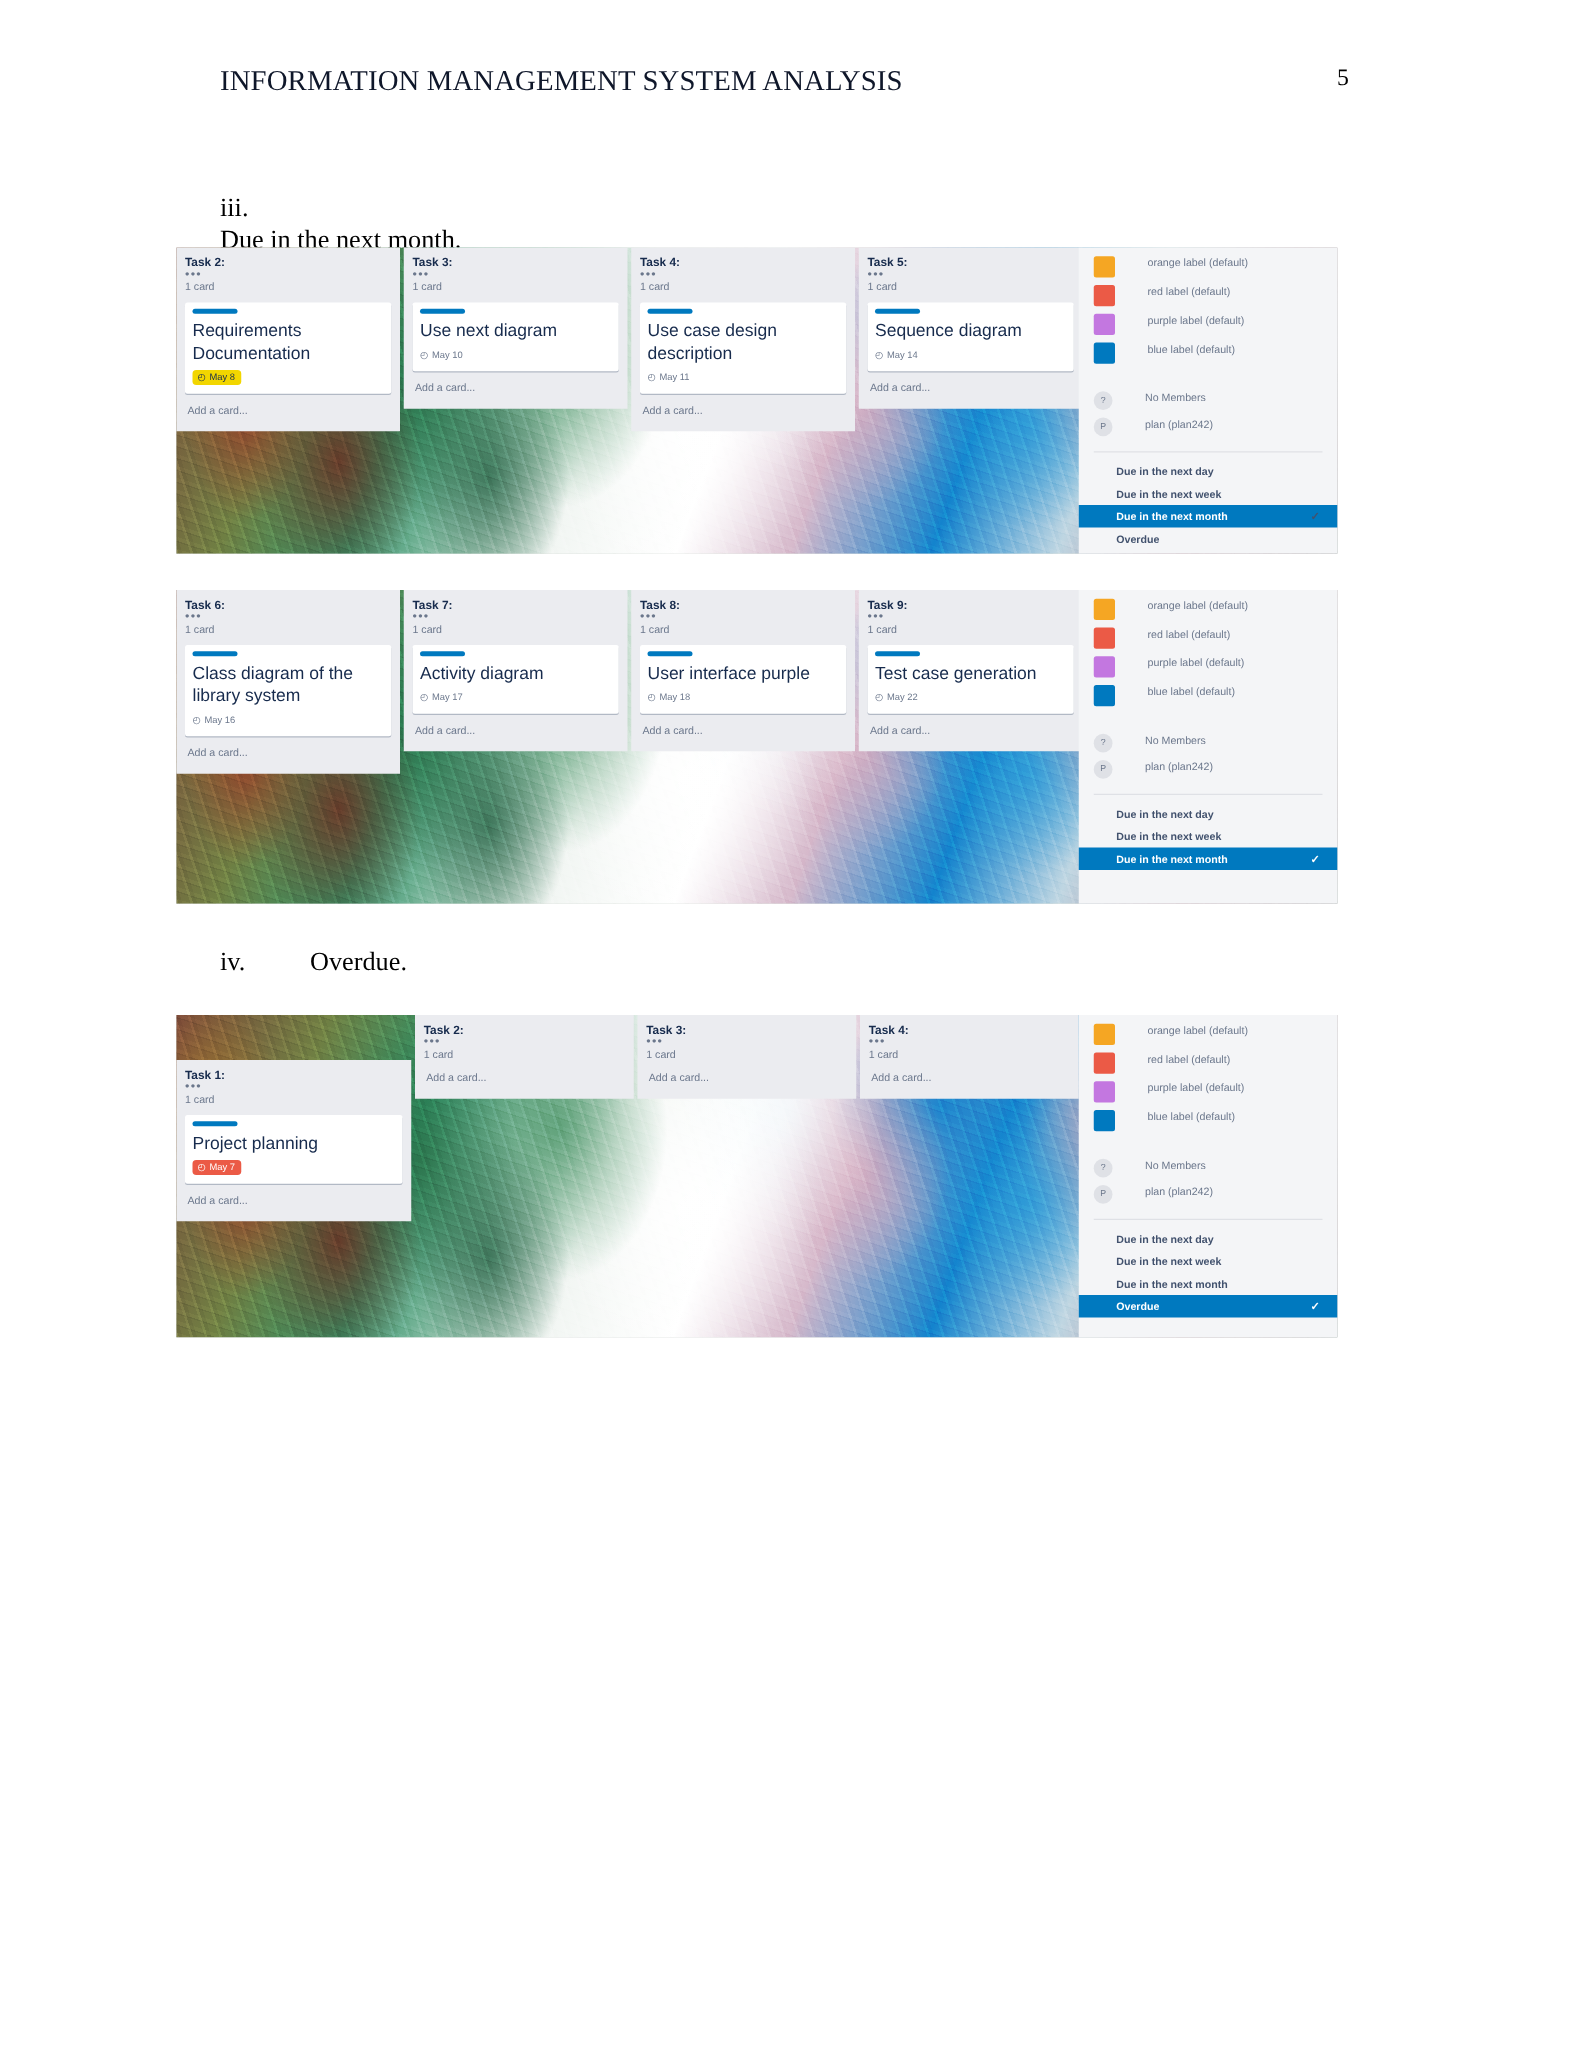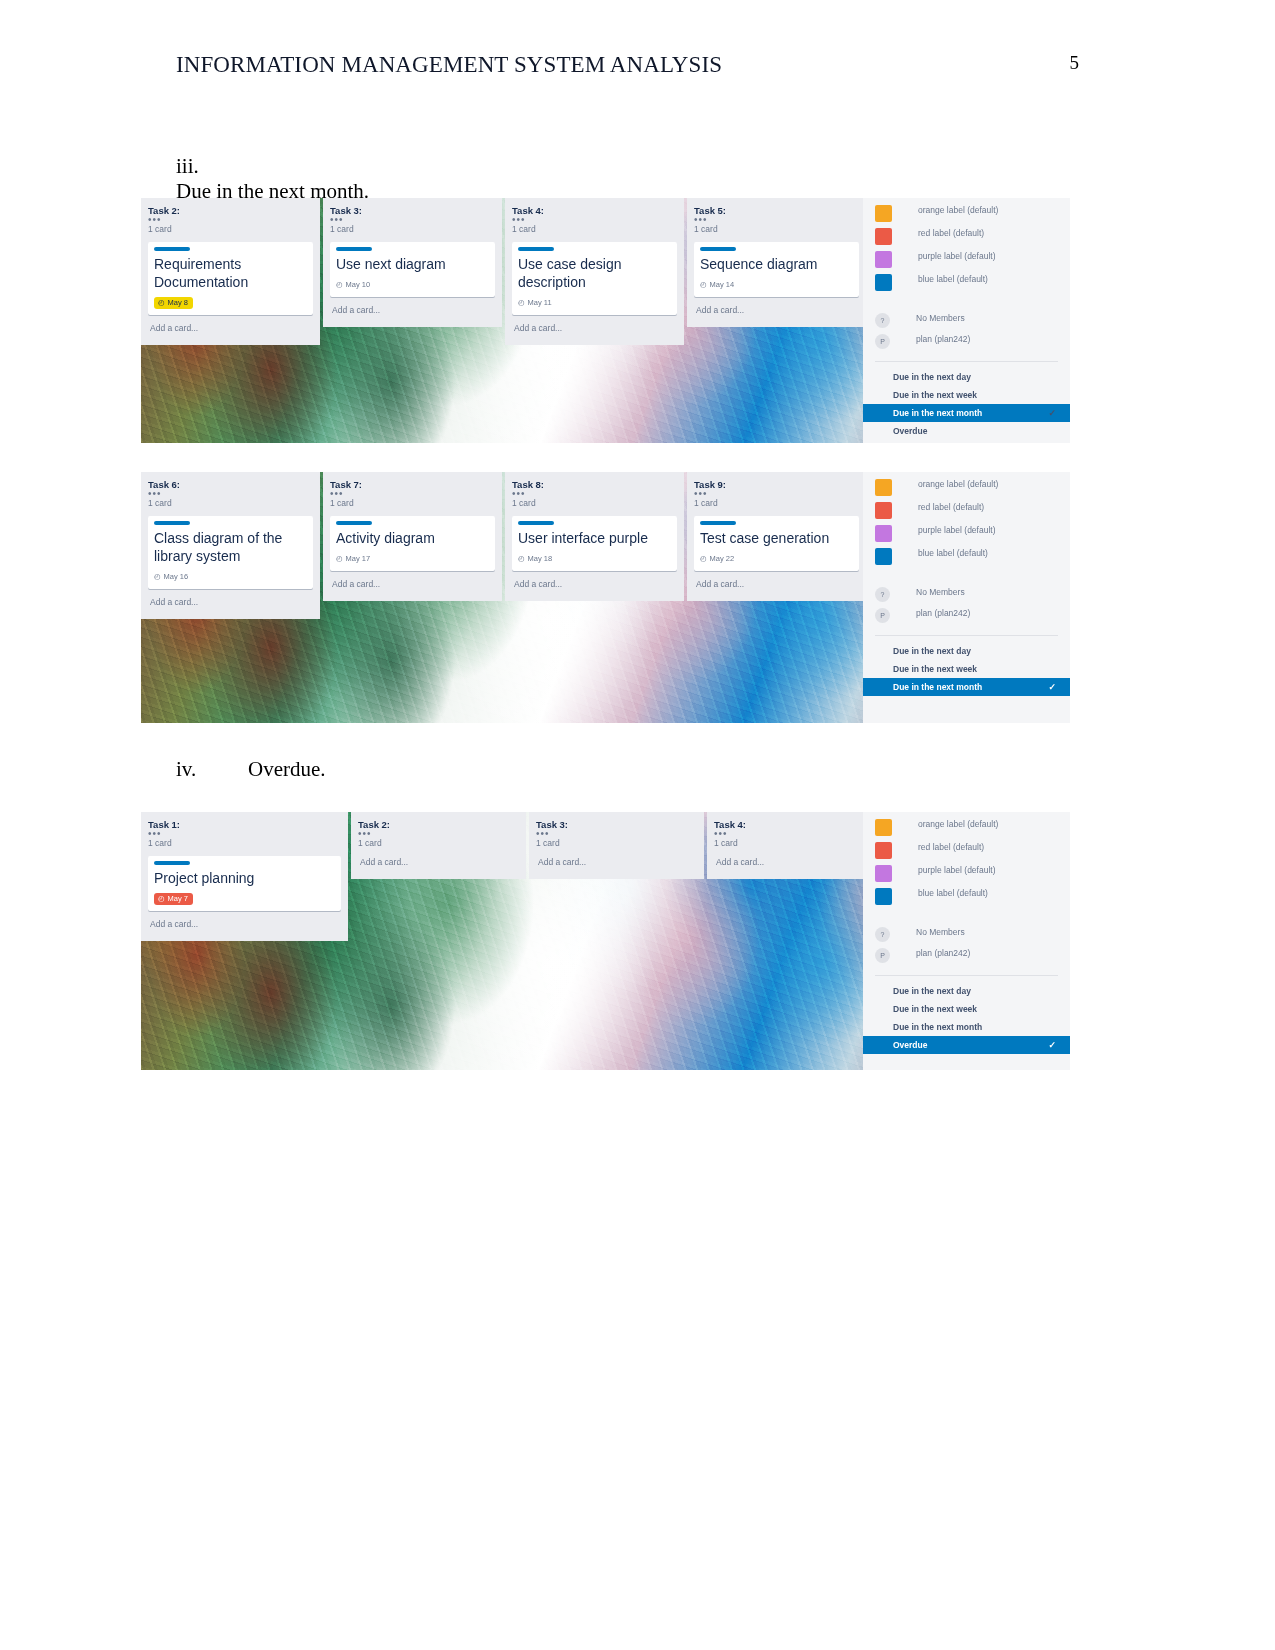--- a/index.html
+++ b/index.html
@@ -338,21 +338,21 @@
 </div>
 
 <div class="list-head" style="top:757px;">
   <span class="num">iv.</span>
   <span>Overdue.</span>
 </div>
 
 <div class="shot" id="shot3" style="left:141px; top:812px; width:929px; height:258px;">
   <div class="art"></div>
   <div class="board">
-      <div class="list" style="width: 207px;">
+      <div class="list" style="width: 188px; margin-top: 36px;">
         <div class="list-title-row">
           <div class="list-title">Task 1:</div>
           <div class="list-dots">•••</div>
         </div>
         <div class="list-count">1 card</div>
         <div class="card"><div class="label-bar" style="background: rgb(0, 121, 191);"></div><div class="card-title">Project planning</div><span class="badge overdue">
             <span class="clk">◴</span>
             <span>May 7</span>
           </span></div>
         <div class="add-card">Add a card...</div>

